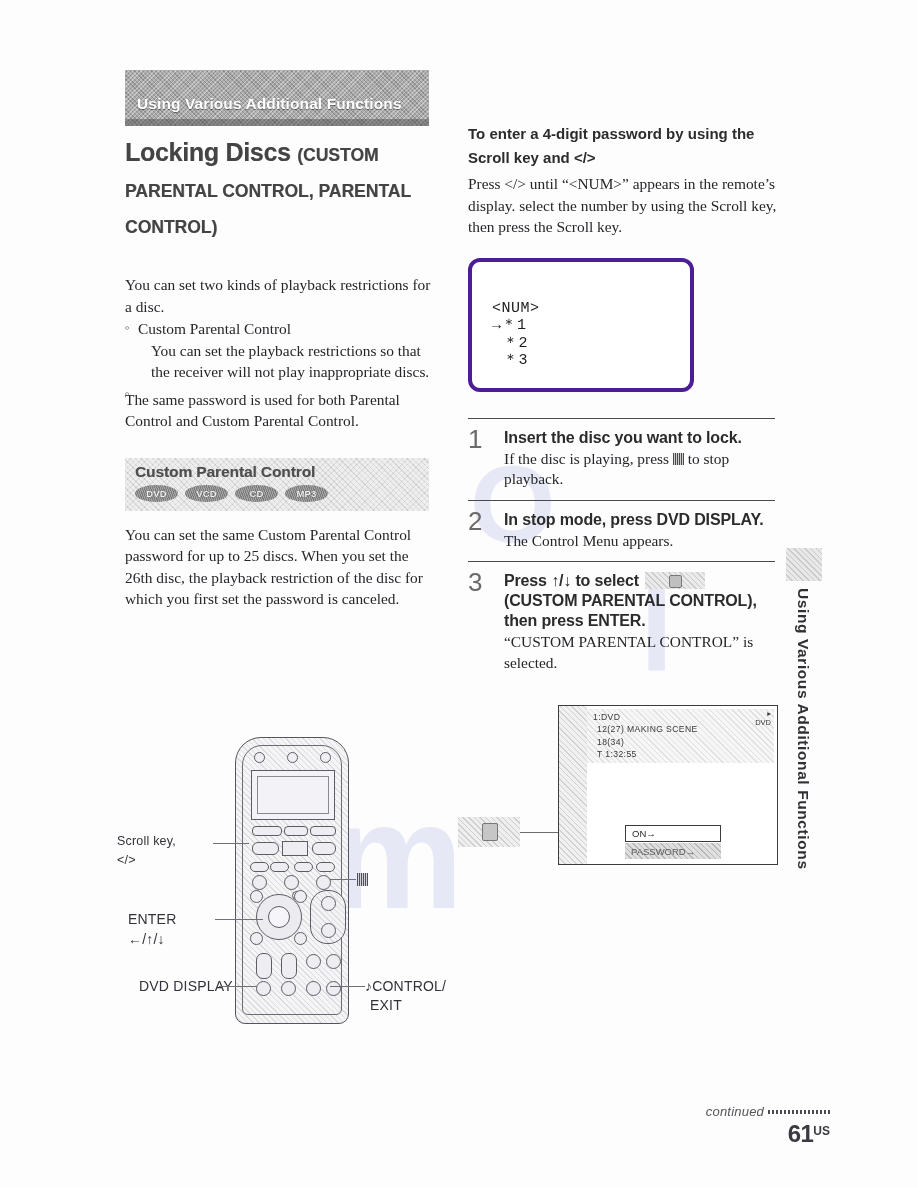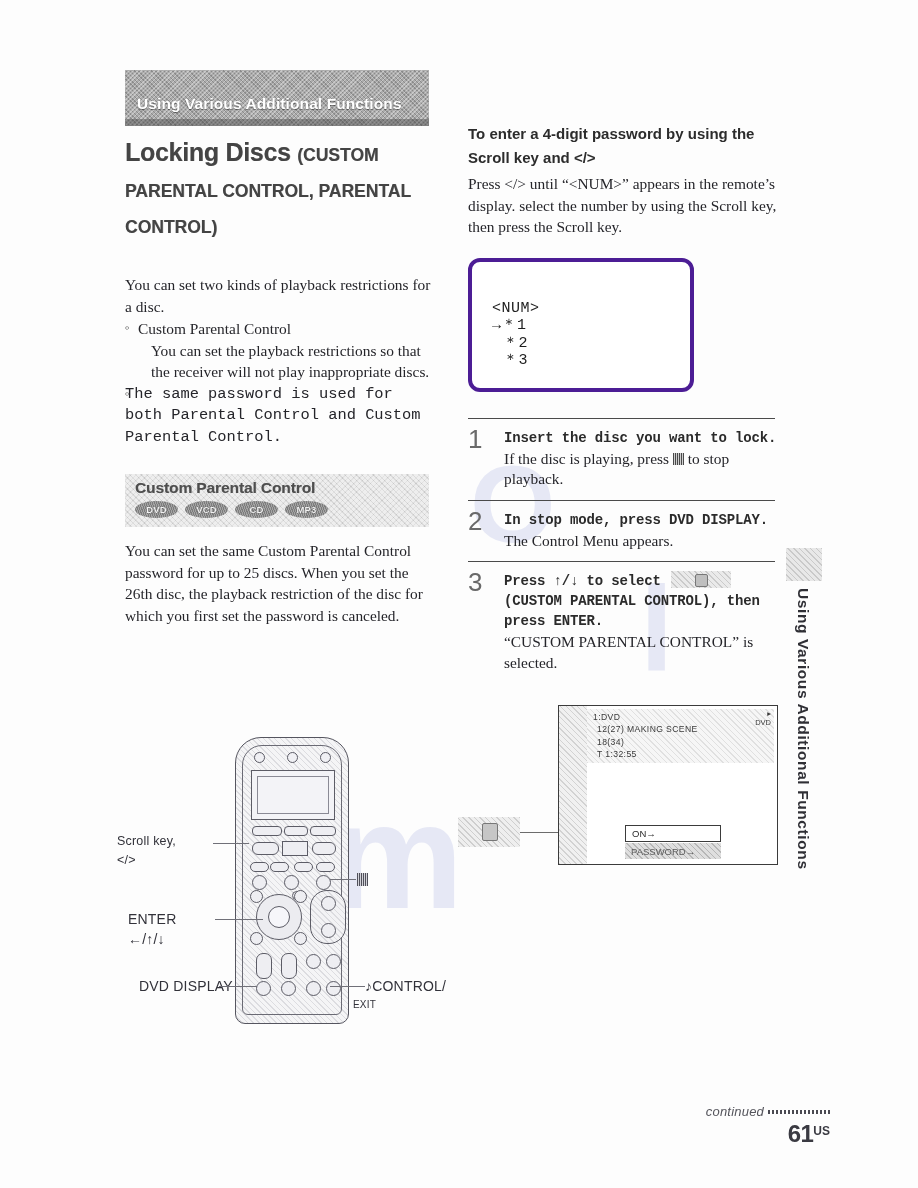--- a/index.html
+++ b/index.html
@@ -113,22 +113,21 @@
     position: absolute;
     left: 0;
     top: -1px;
     font-size: 13px;
     color: #3a3a3a;
   }
   .bullet-desc {
     padding-left: 13px;
   }
   .after-bullets {
-    margin-top: 1px;
-    font-family: Liberation Mono, monospace;
+    margin-top: 6px;
   }
 
   
   .subsection {
     margin-top: 26px;
     width: 304px;
     height: 53px;
     position: relative;
     background:
       repeating-linear-gradient(45deg, rgba(0,0,0,0.055) 0 1px, rgba(255,255,255,0.30) 1px 4px),
@@ -219,23 +218,23 @@
     position: absolute;
     left: 0;
     top: 7px;
     font-family: "Liberation Sans", sans-serif;
     font-size: 26px;
     font-weight: 400;
     color: #6a6a6a;
     line-height: 1;
   }
   .step-title {
-    font-family: Liberation Mono, monospace;
-    font-weight: 700;
-    font-size: 14px;
+    font-family: Liberation Sans, sans-serif;
+    font-weight: 700;
+    font-size: 16px;
     line-height: 20px;
     color: #2b2b2b;
     letter-spacing: -0.15px;
   }
   .step-body {
     font-family: "Liberation Serif", serif;
     font-size: 15.4px;
     line-height: 20.5px;
     color: #25252a;
     margin-top: 1px;
@@ -693,21 +692,21 @@
   <div class="lead-line" style="left:88px; top:108px; width:36px;"></div>
 
   <div class="fig-label" style="left:3px; top:176px; font-size:14px;">ENTER</div>
   <div class="fig-label" style="left:3px; top:196px; font-size:14px;">←/↑/↓</div>
   <div class="lead-line" style="left:90px; top:184px; width:48px;"></div>
 
   <div class="fig-label" style="left:-12px; top:243px; font-size:14px;margin-left:26px;">DVD DISPLAY</div>
   <div class="lead-line" style="left:94px; top:251px; width:38px;"></div>
 
   <div class="fig-label" style="left:240px; top:243px; font-size:14px;">♪CONTROL/</div>
-  <div class="fig-label" style="left:228px; top:262px; font-size:10px;">EXIT</div>
+  <div class="fig-label" style="left:245px; top:262px; font-size:14px;">EXIT</div>
   <div class="lead-line" style="left:205px; top:251px; width:35px;"></div>
 
   <div class="stop-swatch" style="left:232px; top:138px;"></div>
   <div class="lead-line" style="left:205px; top:144px; width:26px;"></div>
 </div>
 
 <div class="col-right">
 
   <div class="sub-heading">To enter a 4-digit password by using the Scroll key and &lt;/&gt;</div>
   <div class="body-text" style="margin-top:3px;">Press &lt;/&gt; until “&lt;NUM&gt;” appears in the remote’s display. select the number by using the Scroll key, then press the Scroll key.</div>

